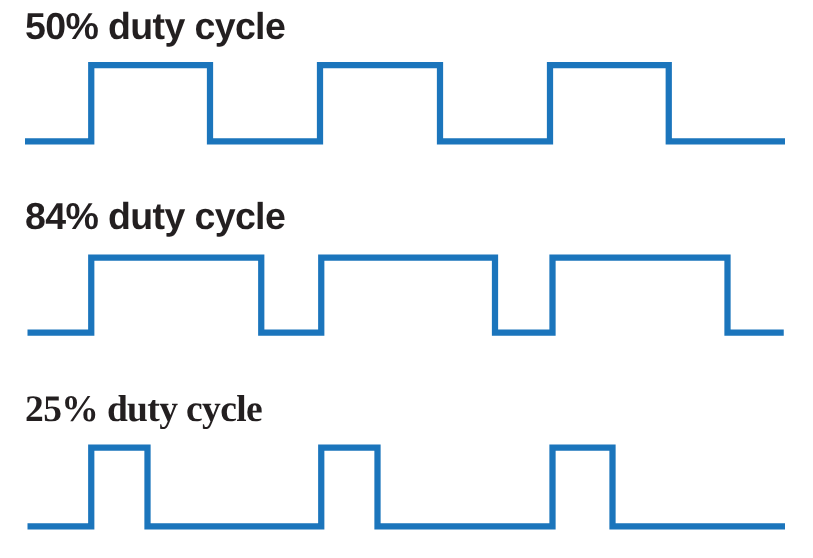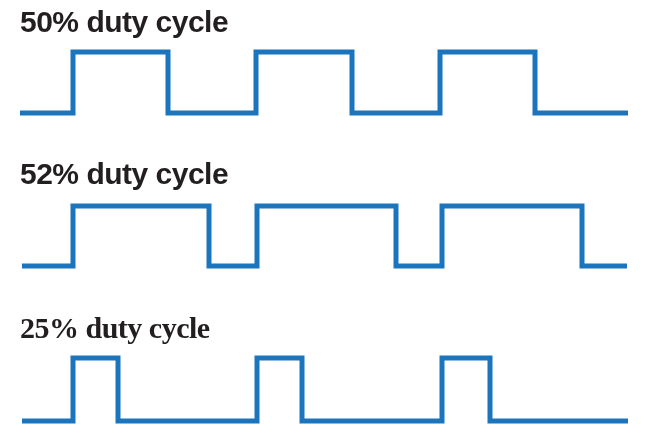--- a/index.html
+++ b/index.html
@@ -33,20 +33,20 @@
     left: 0;
     top: 0;
     display: block;
   }
 </style>
 </head>
 <body style="background: rgb(255, 255, 255);">
 
 <div id="figure">
   <div class="wf-label label-0" style="color: rgb(35, 31, 32);">50% duty cycle</div>
-  <div class="wf-label label-1" style="color: rgb(35, 31, 32);">52% duty cycle</div>
+  <div class="wf-label label-1" style="color: rgb(35, 31, 32);">84% duty cycle</div>
   <div class="wf-label label-2" style="color: rgb(35, 31, 32);">25% duty cycle</div>
   <svg id="wave-svg" width="650" height="446" viewBox="0 0 650 446">
       <polyline points="20,113 73,113 73,52 168,52 168,113 256,113 256,52 352,52 352,113 440,113 440,52 535,52 535,113 628,113" fill="none" stroke="#1b75bc" stroke-width="5" stroke-linejoin="miter"></polyline>
       <polyline points="22,266 73,266 73,206 209,206 209,266 257,266 257,206 396,206 396,266 442,266 442,206 582,206 582,266 627,266" fill="none" stroke="#1b75bc" stroke-width="5" stroke-linejoin="miter"></polyline>
       <polyline points="22,421 73,421 73,358 118,358 118,421 257,421 257,358 302,358 302,421 442,421 442,358 490,358 490,421 628,421" fill="none" stroke="#1b75bc" stroke-width="5" stroke-linejoin="miter"></polyline>
     </svg>
 </div>
 
 </body></html>

